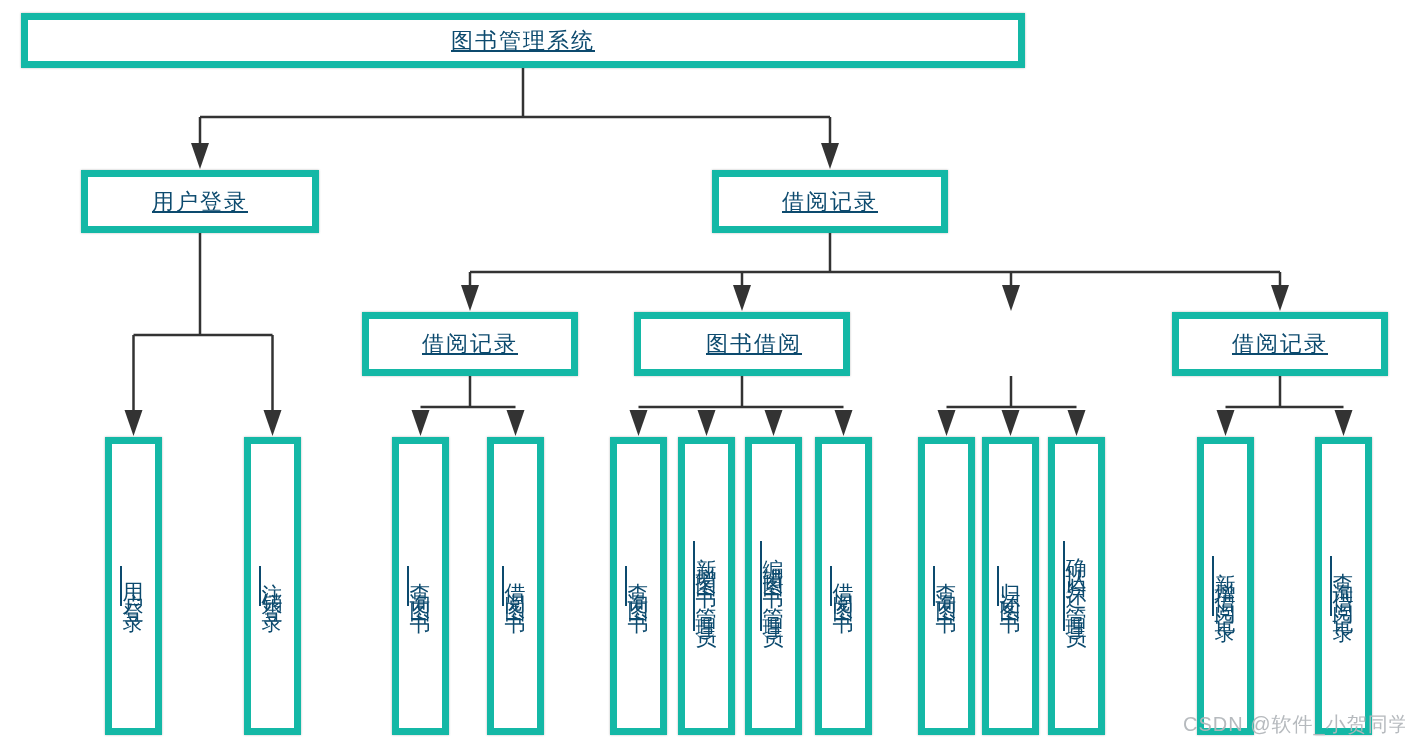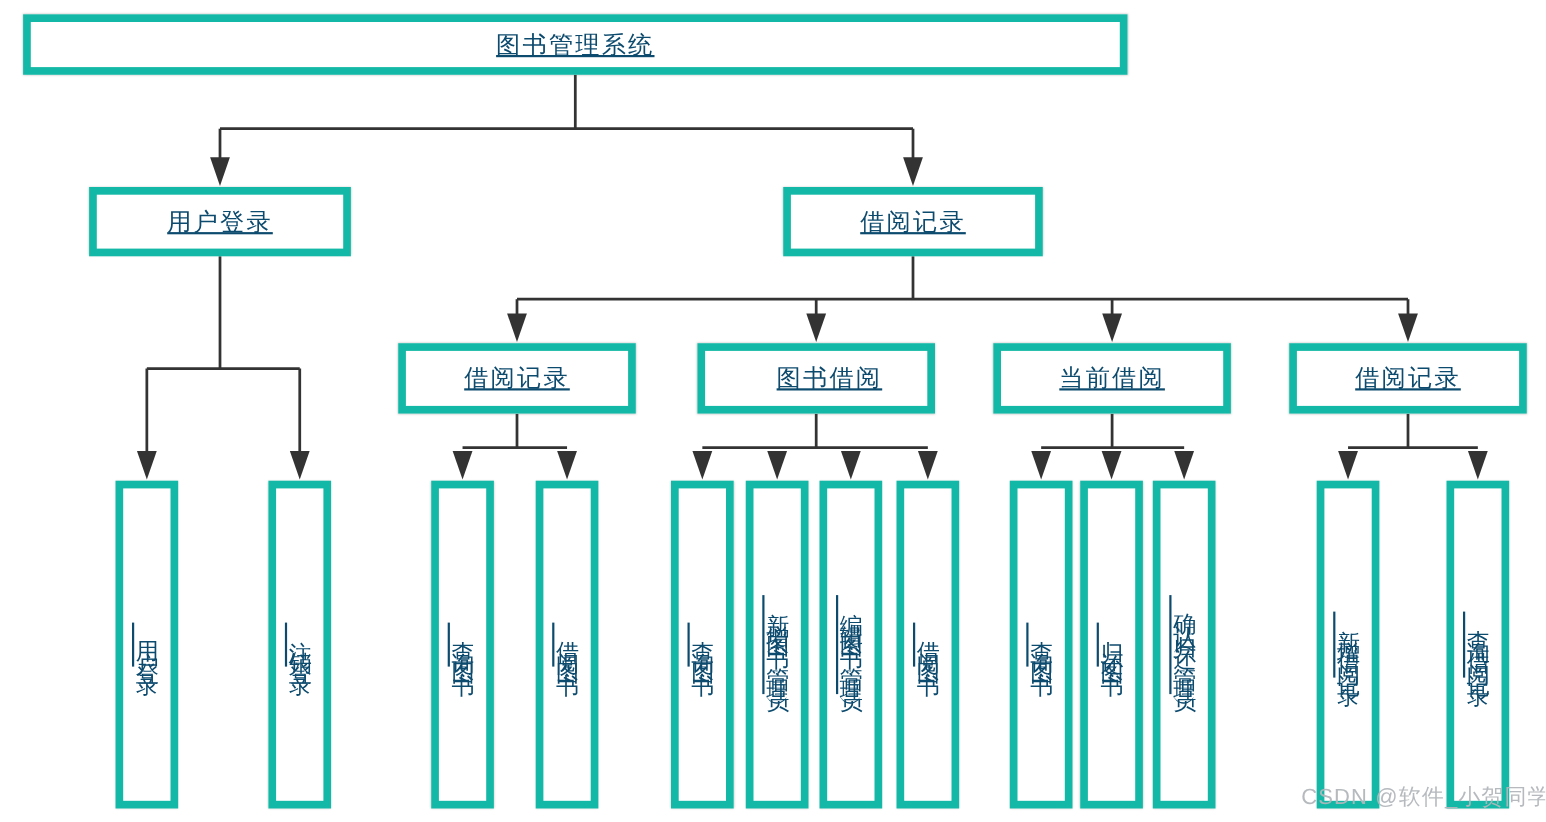--- a/index.html
+++ b/index.html
@@ -145,23 +145,20 @@
   <div class="node hbox n-mgmt">
     <span>借阅记录</span>
   </div>
 
   <div class="node hbox n-l3 n-recommend">
     <span>借阅记录</span>
   </div>
   <div class="node hbox n-l3 n-borrow">
     <span>图书借阅</span>
   </div>
-  <div class="node hbox n-l3 n-current">
-    <span>当前借阅</span>
-  </div>
   <div class="node hbox n-l3 n-records">
     <span>借阅记录</span>
   </div>
 
   <div class="node vbox n-l4 n-l4a1">
     <span class="vtext">用户登录</span>
   </div>
   <div class="node vbox n-l4 n-l4a2">
     <span class="vtext">注销登录</span>
   </div>

